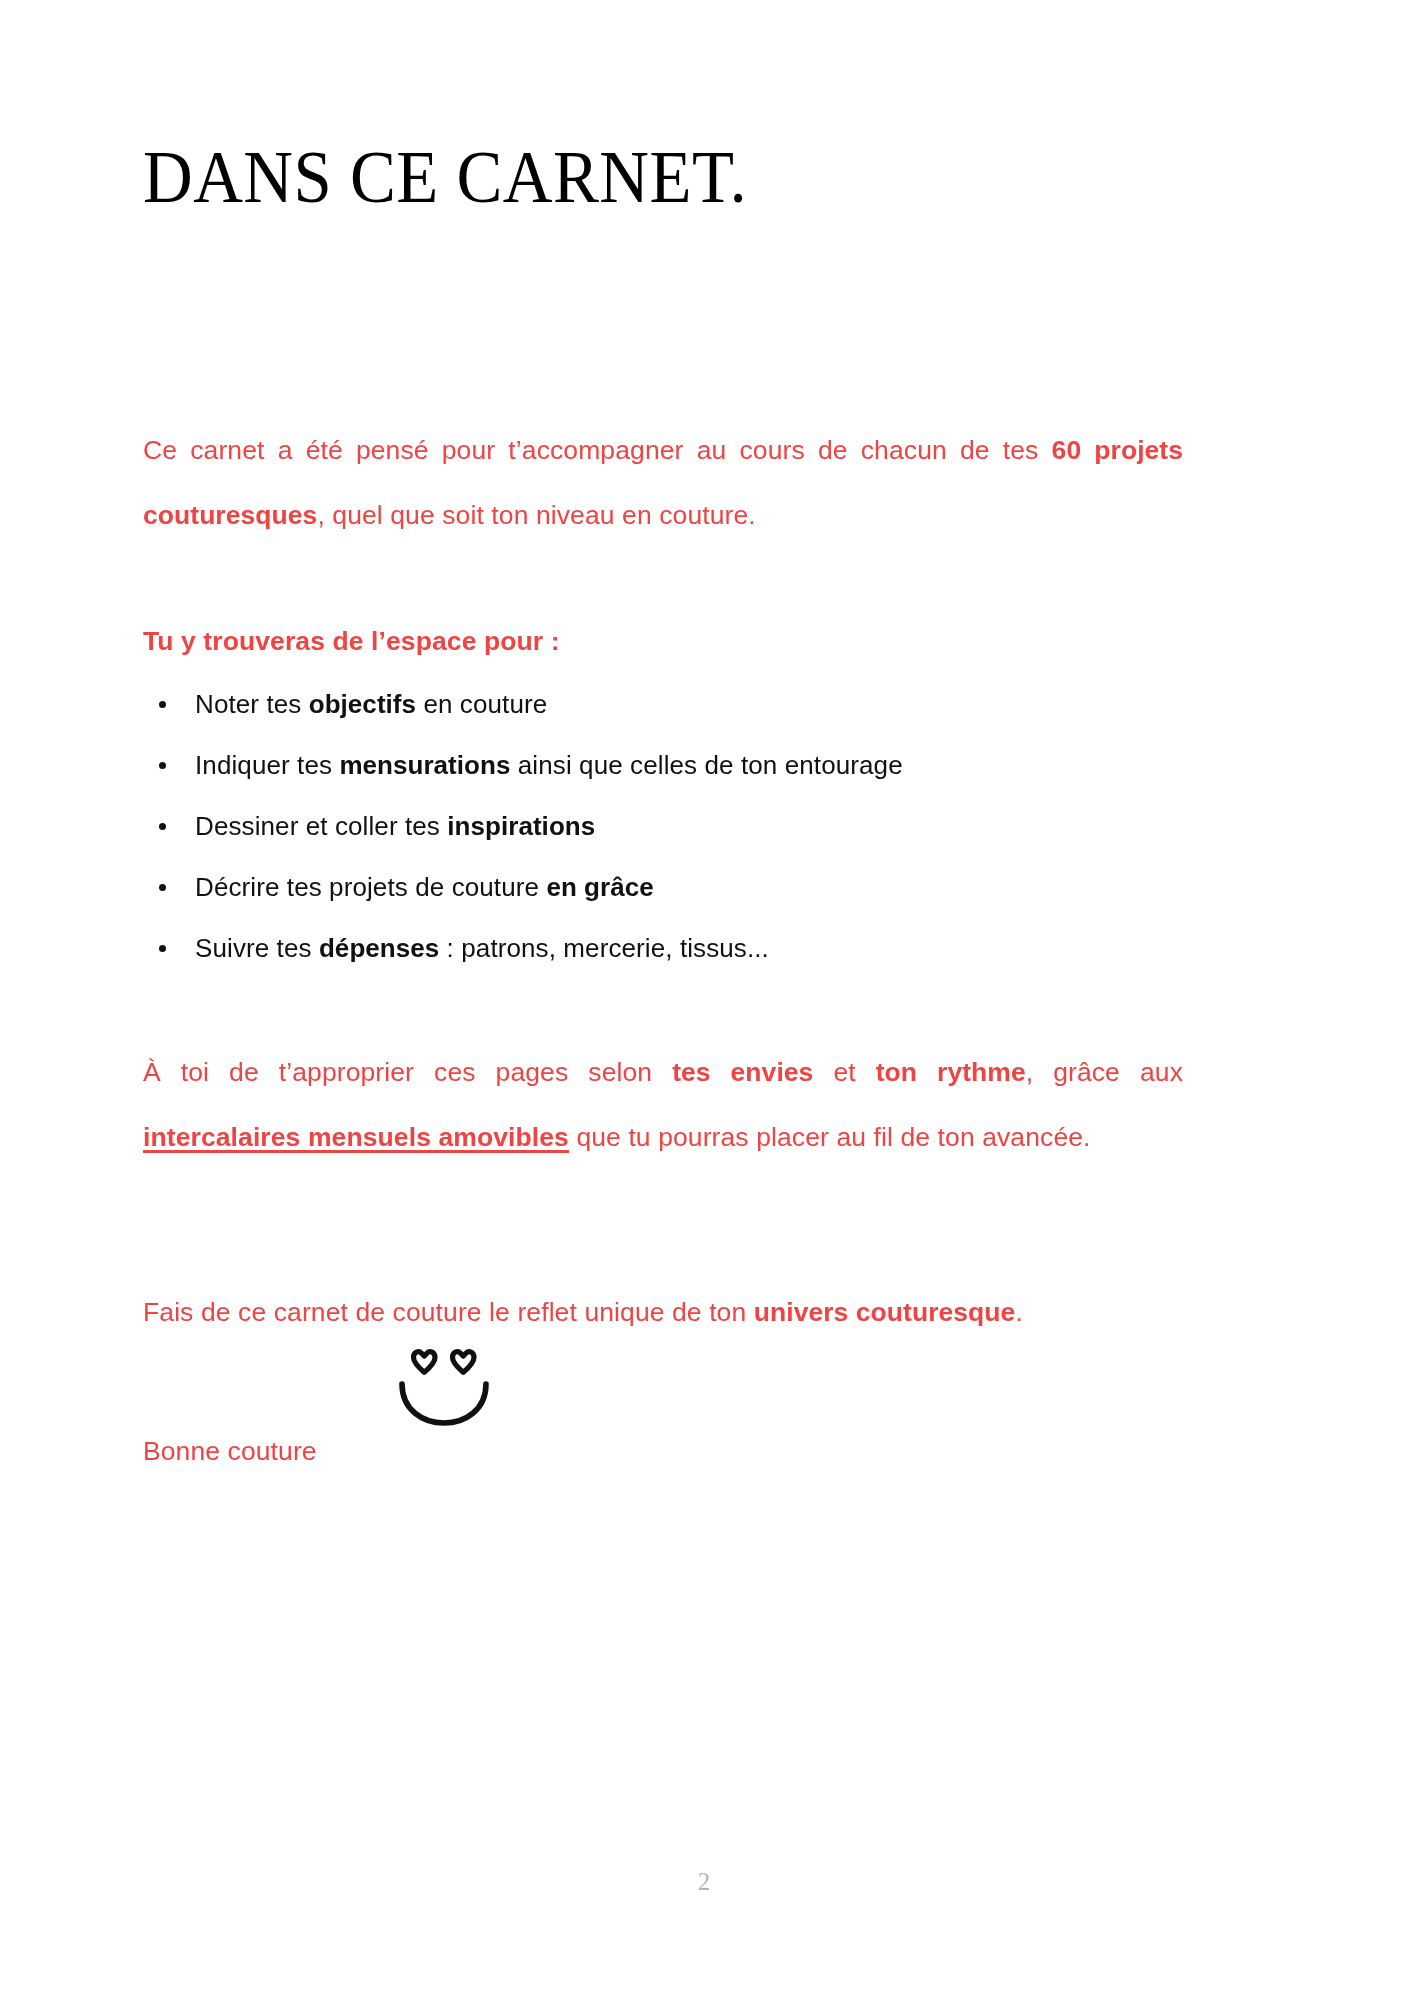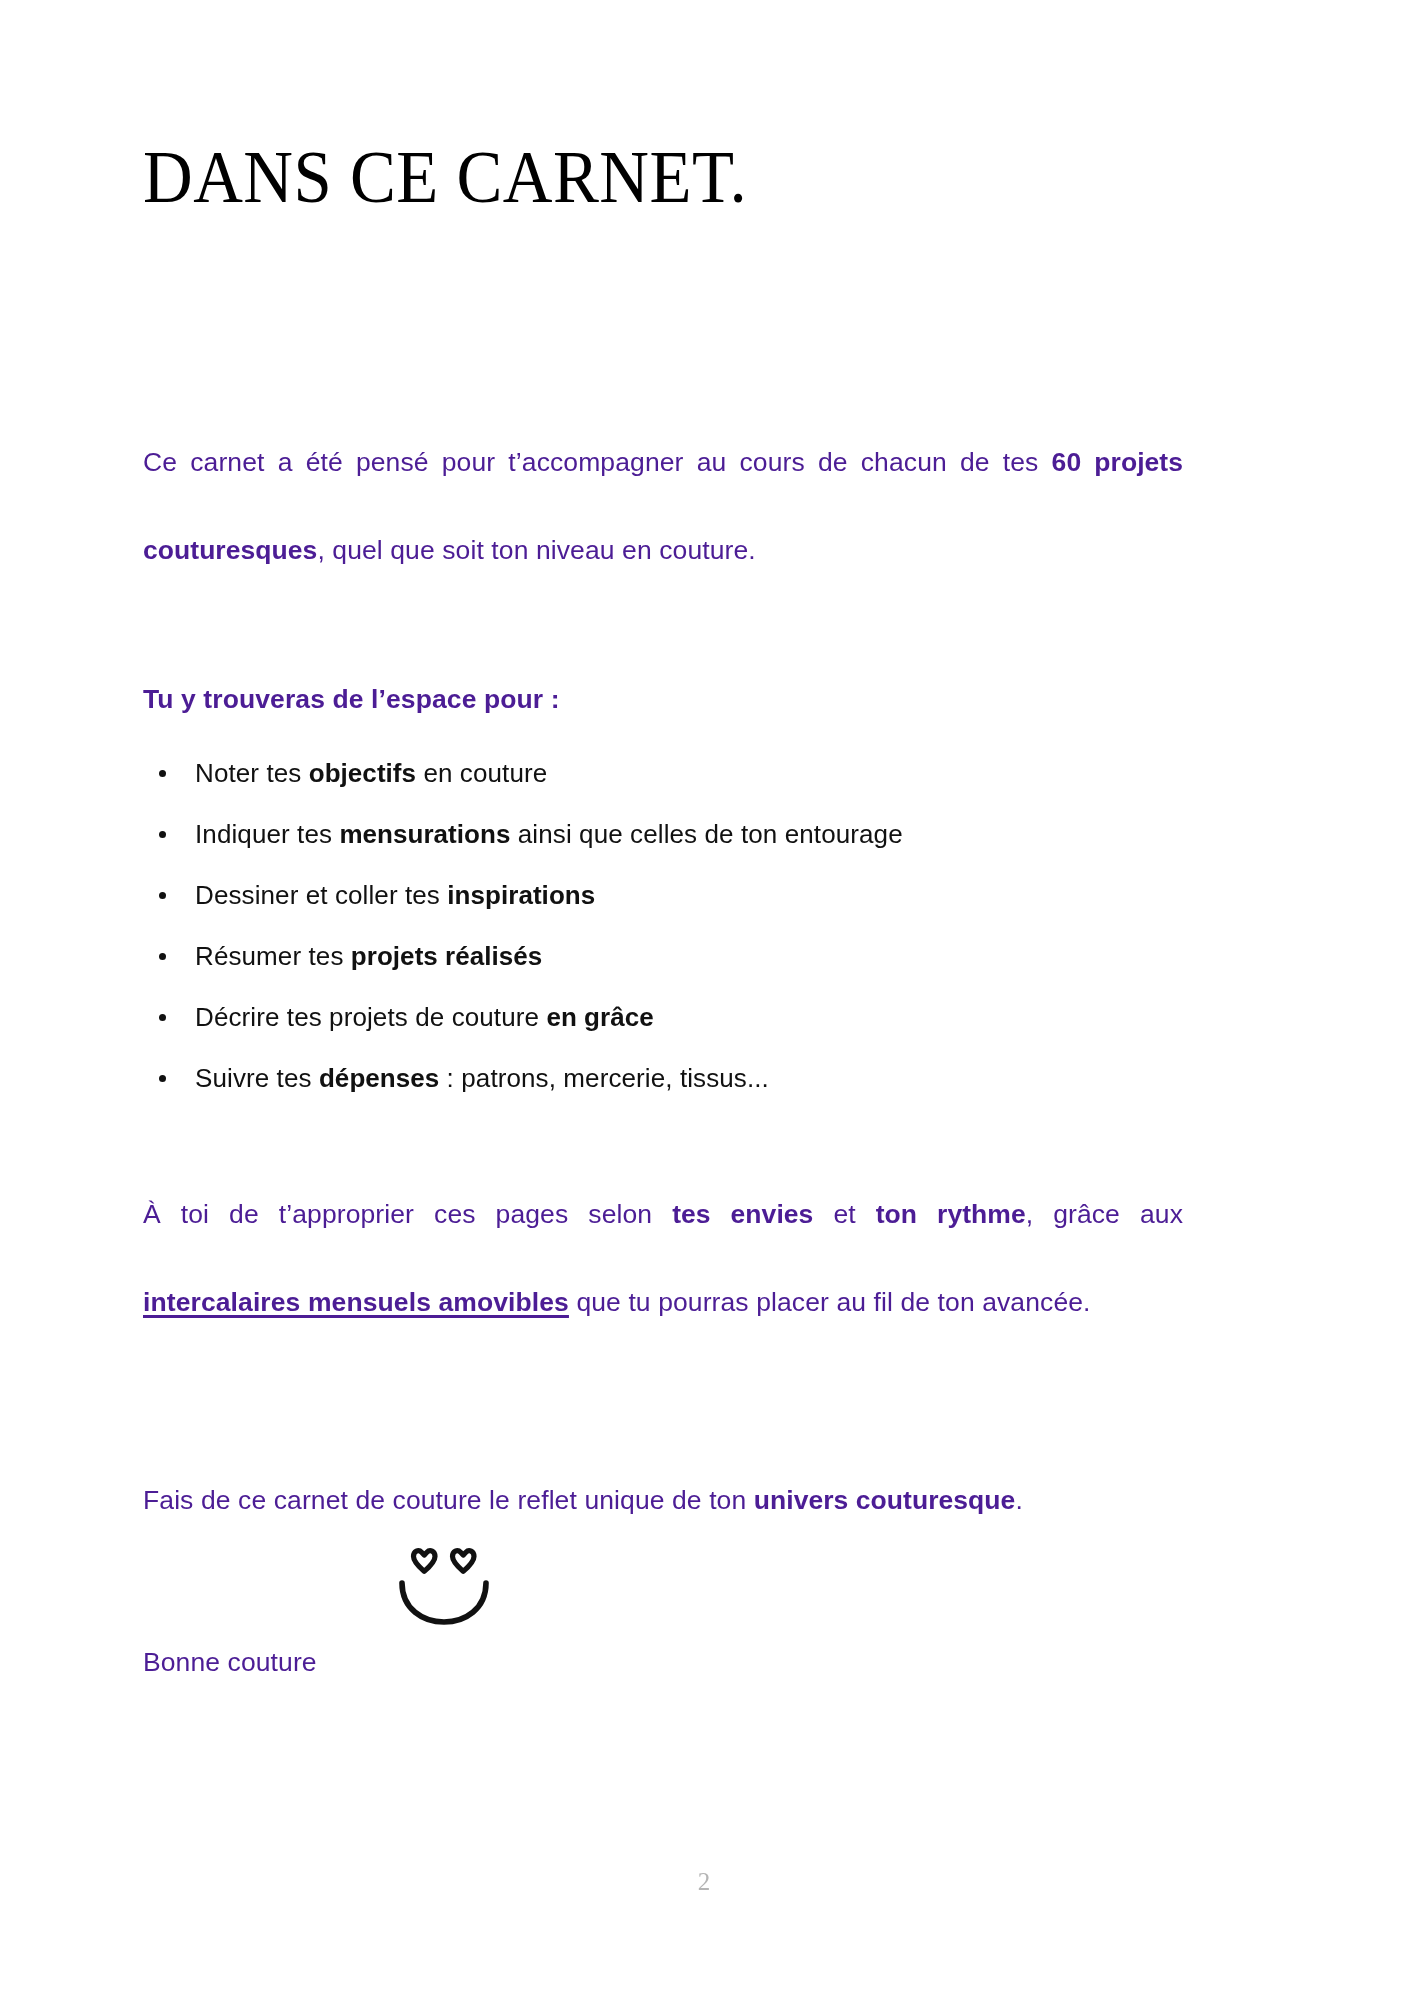--- a/index.html
+++ b/index.html
@@ -38,22 +38,22 @@
     padding-top: 140px;
     transform: scaleX(0.93);
     transform-origin: left center;
     white-space: nowrap;
   }
 
   
   .para {
     font-family: "Liberation Sans", sans-serif;
     font-size: 26.5px;
-    line-height: 88px;
-    color: #4c1d95;
+    line-height: 65px;
+    color: #ef4444;
     margin: 0;
     letter-spacing: 0.1px;
     font-weight: 400;
   }
 
   .para b,
   .list-item b {
     font-weight: 700;
     letter-spacing: 0.05px;
   }
@@ -159,23 +159,20 @@
       <li class="list-item">
         <span class="bullet-dot"></span><span>Noter tes </span><b>objectifs</b><span> en couture</span>
       </li>
       <li class="list-item">
         <span class="bullet-dot"></span><span>Indiquer tes </span><b>mensurations</b><span> ainsi que celles de ton entourage</span>
       </li>
       <li class="list-item">
         <span class="bullet-dot"></span><span>Dessiner et coller tes </span><b>inspirations</b><span></span>
       </li>
       <li class="list-item">
-        <span class="bullet-dot"></span><span>Résumer tes </span><b>projets réalisés</b><span></span>
-      </li>
-      <li class="list-item">
         <span class="bullet-dot"></span><span>Décrire tes projets de couture </span><b>en grâce</b><span></span>
       </li>
       <li class="list-item">
         <span class="bullet-dot"></span><span>Suivre tes </span><b>dépenses</b><span> : patrons, mercerie, tissus...</span>
       </li>
     </ul>
 
     <p class="para justify" id="appropriate-para">
       <span>À toi de t’approprier ces pages selon </span><b>tes envies</b><span> et </span><b>ton rythme</b><span>, grâce aux </span><span class="u-bold">intercalaires mensuels amovibles</span><span> que tu pourras placer au fil de ton avancée.</span>
     </p>

